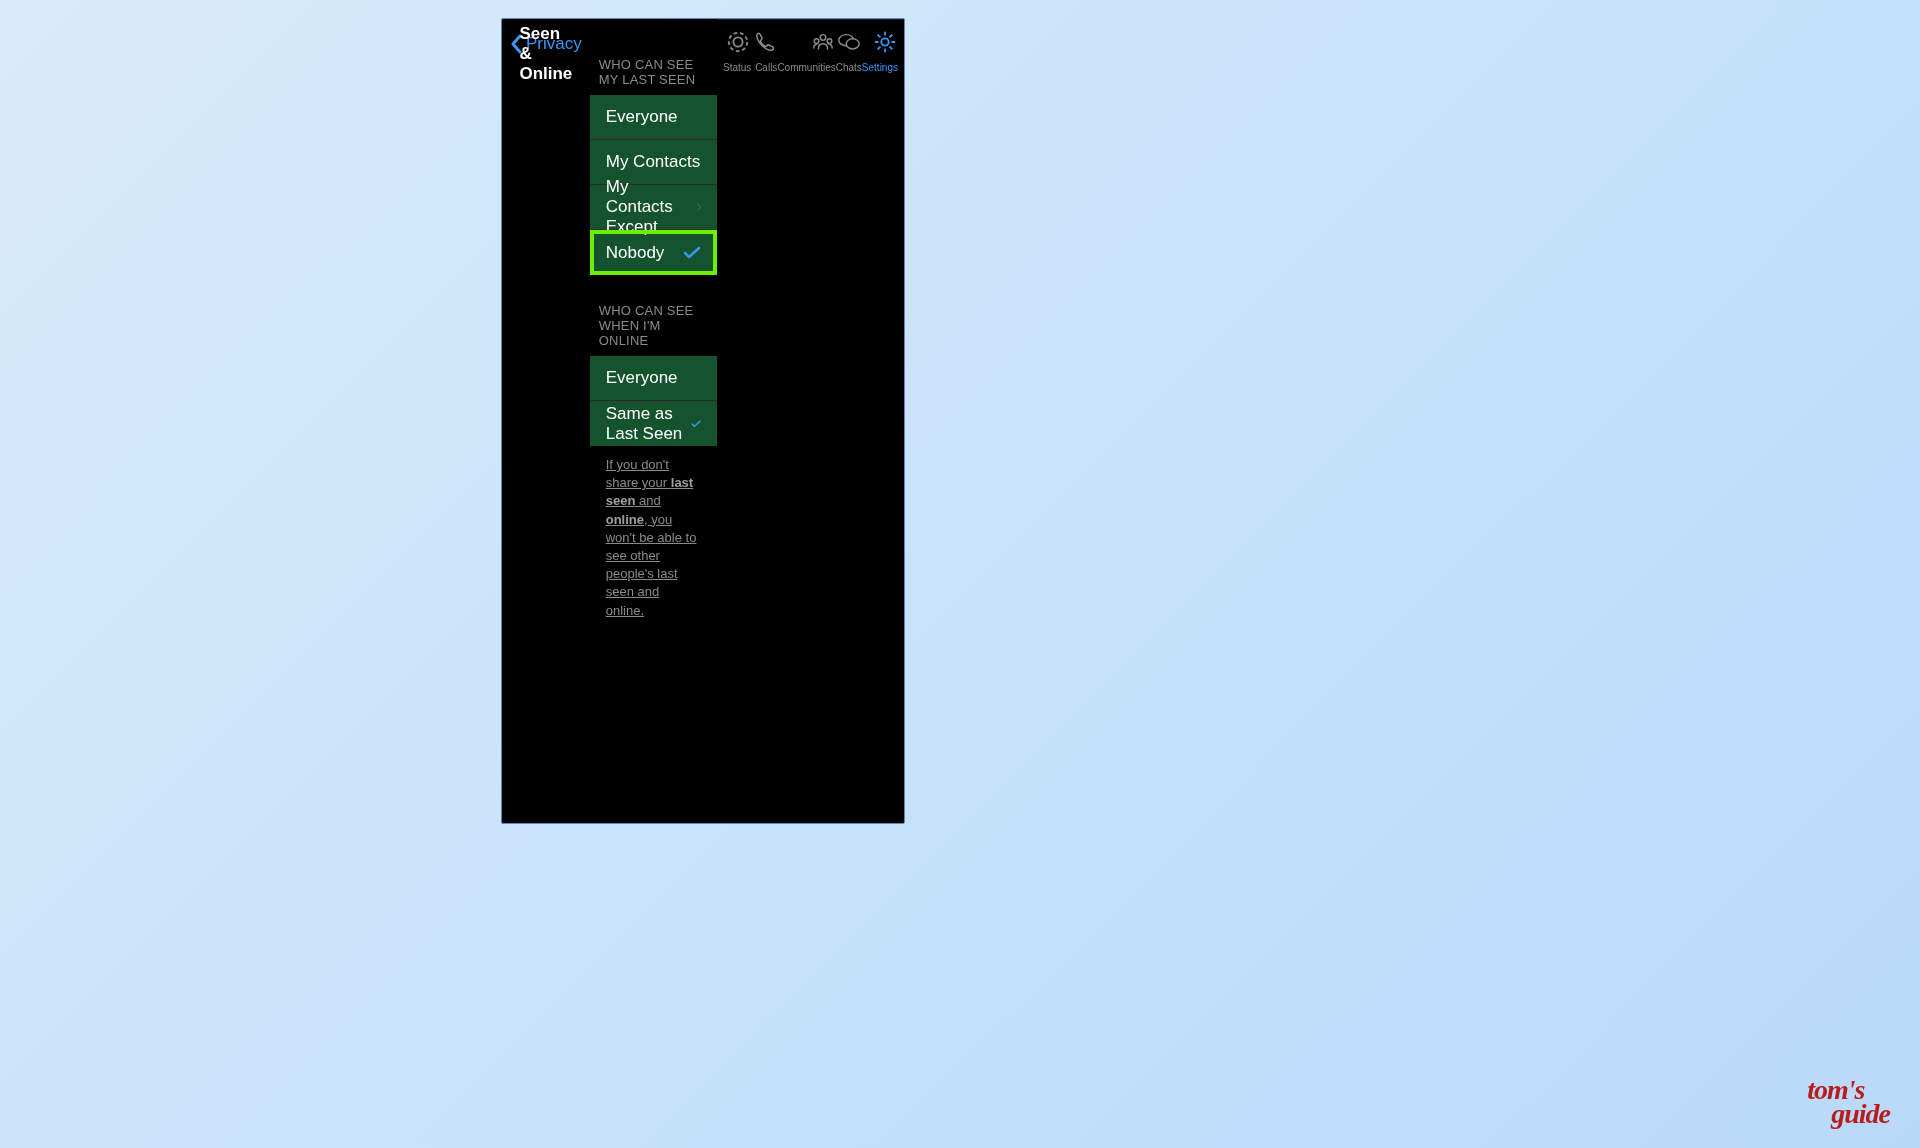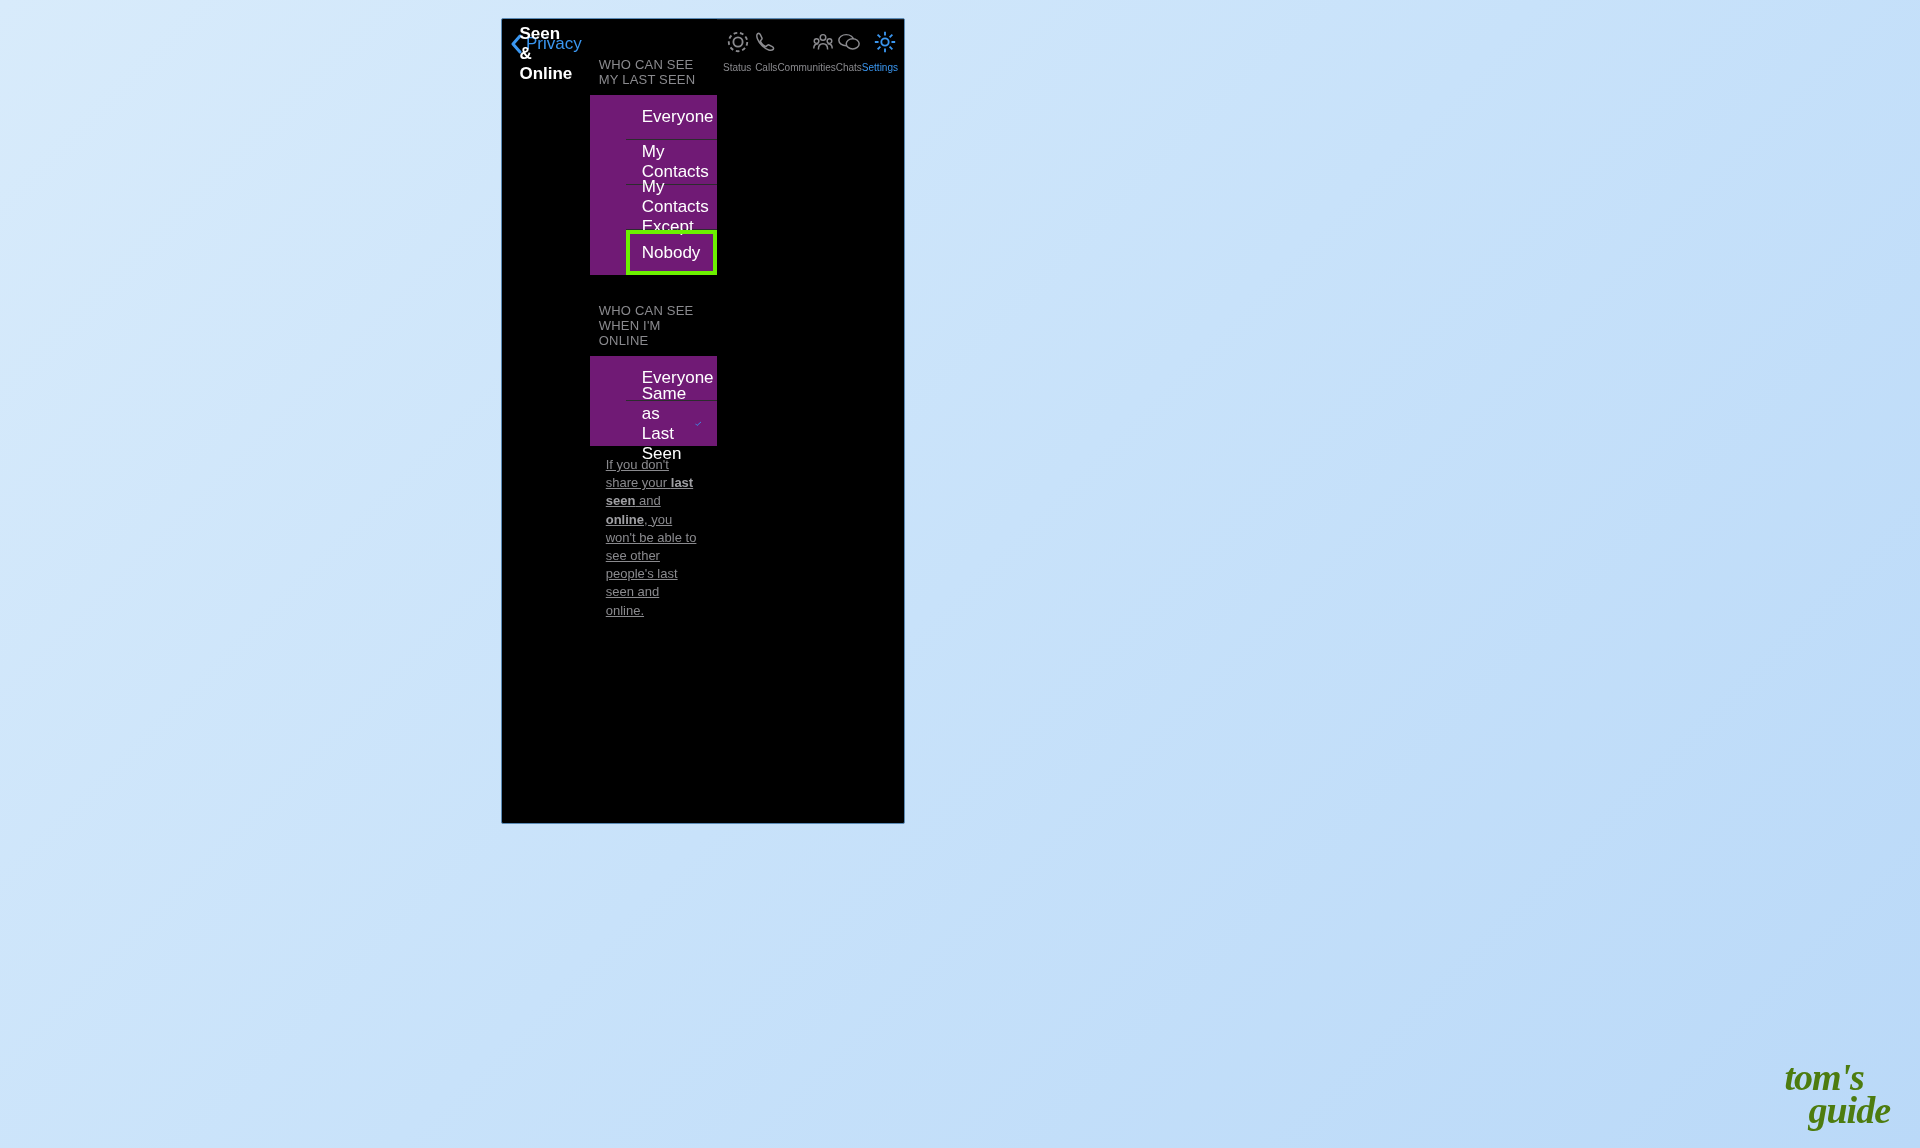--- a/index.html
+++ b/index.html
@@ -57,22 +57,21 @@
   }
   .section-header {
     color: #8a8a8e;
     font-size: 13px;
     text-transform: uppercase;
     padding: 28px 16px 8px 9px;
     letter-spacing: 0.2px;
   }
   .section-header.first { padding-top: 38px; }
   .row-group {
-    background: #701a75;
-    padding-left: 36px;
+    background: #14532d;
   }
   .row {
     height: 45px;
     display: flex;
     align-items: center;
     justify-content: space-between;
     padding: 0 16px;
     color: #fff;
     font-size: 17px;
     border-bottom: 0.5px solid #2c2c2e;
@@ -120,23 +119,23 @@
     color: #8a8a8e;
     font-size: 10px;
     cursor: pointer;
   }
   .tab.active { color: #3a96f0; }
   .tab svg { width: 26px; height: 24px; }
   .watermark {
     position: absolute;
     right: 30px;
     bottom: 22px;
-    color: #4d7c0f;
+    color: #b91c1c;
     font-family: Georgia, serif;
-    font-size: 38px;
+    font-size: 28px;
     font-weight: 700;
     line-height: 0.85;
     text-align: left;
     font-style: italic;
     letter-spacing: -1px;
   }
   .watermark .line2 { padding-left: 24px; }
 </style>
 </head>
 <body>

